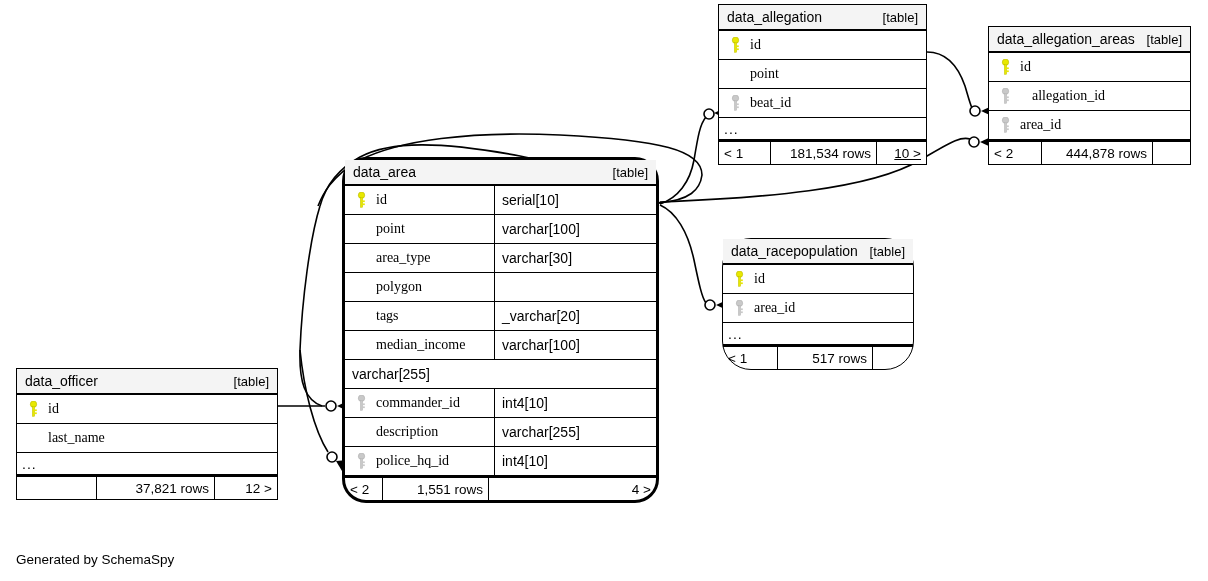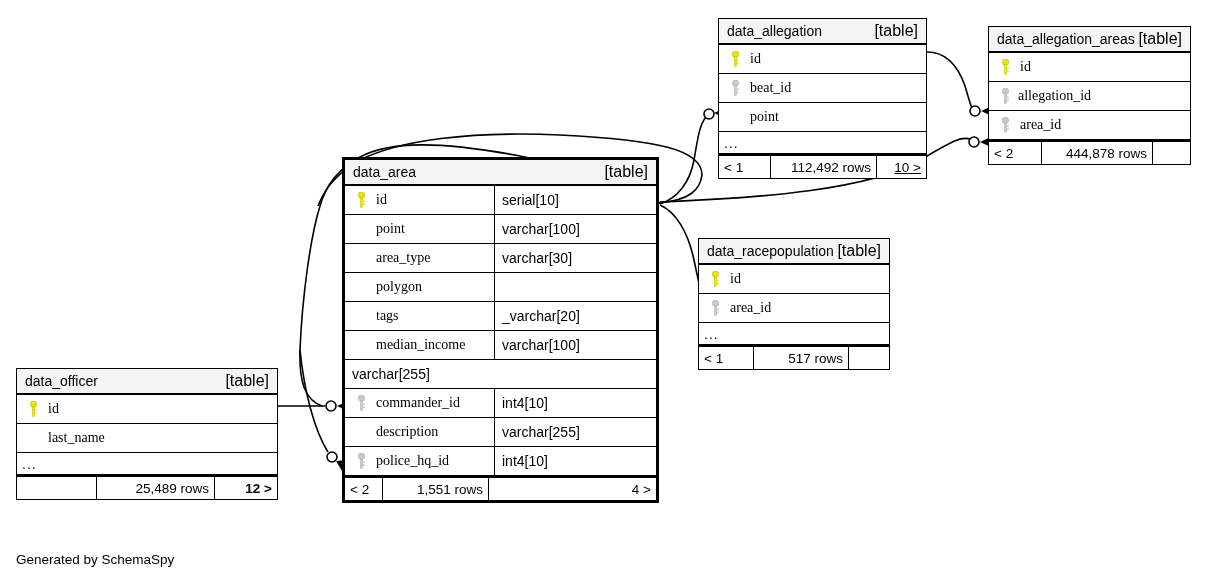--- a/index.html
+++ b/index.html
@@ -45,21 +45,21 @@
     justify-content: space-between;
     background: #f4f4f4;
     border-bottom: 2px solid #000000;
     padding: 0 8px;
     height: 26px;
     box-sizing: border-box;
     font-size: 14px;
     white-space: nowrap;
   }
   .tbl-name { font-size: 14px; }
-  .tbl-tag  { font-size: 16px; }
+  .tbl-tag  { font-size: 13px; }
 
   .row {
     display: flex;
     align-items: stretch;
     border-bottom: 1px solid #000000;
     height: 29px;
     box-sizing: border-box;
     font-size: 14px;
   }
   .row:last-child { border-bottom: none; }
@@ -123,45 +123,45 @@
     box-sizing: border-box;
     border-right: 1px solid #000000;
     padding: 0 5px;
   }
   .footer > div:last-child { border-right: none; }
   .f-left  { flex: 0 0 58px; justify-content: flex-start; }
   .f-mid   { flex: 1 1 auto; justify-content: flex-end; }
   .f-right { flex: 0 0 55px; justify-content: flex-end; }
 
   
-  #tbl-data_area            { left: 342px; top: 157px;  width: 317px; }
+  #tbl-data_area            { left: 342px; top: 157px;  width: 317px; border-radius: 24px; }
   #tbl-data_area .col-name.split { flex: 0 0 150px; }
   #tbl-data_area .f-left    { flex: 0 0 38px; }
   #tbl-data_area .f-mid     { flex: 0 0 106px; }
   #tbl-data_area .f-right   { flex: 1 1 auto; }
 
-  #tbl-data_allegation      { left: 718px; top: 18px;   width: 209px; }
+  #tbl-data_allegation      { left: 718px; top: 4px;   width: 209px; }
   #tbl-data_allegation .f-left  { flex: 0 0 52px; }
   #tbl-data_allegation .f-mid   { flex: 1 1 auto; }
   #tbl-data_allegation .f-right { flex: 0 0 49px; text-decoration: underline; }
 
   #tbl-data_allegation_areas { left: 988px; top: 26px; width: 203px; }
   #tbl-data_allegation_areas .f-left  { flex: 0 0 53px; }
   #tbl-data_allegation_areas .f-mid   { flex: 1 1 auto; }
   #tbl-data_allegation_areas .f-right { flex: 0 0 37px; }
 
-  #tbl-data_racepopulation  { left: 698px; top: 238px; width: 192px; }
+  #tbl-data_racepopulation  { left: 722px; top: 238px; width: 192px; border-radius: 29px; }
   #tbl-data_racepopulation .f-left  { flex: 0 0 55px; }
   #tbl-data_racepopulation .f-mid   { flex: 1 1 auto; }
   #tbl-data_racepopulation .f-right { flex: 0 0 40px; }
 
   #tbl-data_officer         { left: 16px;  top: 368px; width: 262px; }
   #tbl-data_officer .f-left  { flex: 0 0 80px; }
   #tbl-data_officer .f-mid   { flex: 1 1 auto; }
-  #tbl-data_officer .f-right { flex: 0 0 62px; font-weight: bold; }
+  #tbl-data_officer .f-right { flex: 0 0 62px; }
 
   .credit {
     position: absolute;
     left: 16px;
     top: 552px;
     font-size: 13.5px;
     z-index: 3;
     white-space: nowrap;
   }
 </style>
@@ -323,41 +323,41 @@
             <rect x="3.3" y="5.2" width="2.4" height="10.2" fill="#e8e800" stroke="#b8b800" stroke-width="0.4"></rect>
             <rect x="5.6" y="8.4" width="2.2" height="1.7" fill="#e8e800"></rect>
             <rect x="5.6" y="11.4" width="2.2" height="1.7" fill="#e8e800"></rect>
           </svg>
         </span>
         <span style="margin-left:6px">id</span>
       </div>
     </div>
     <div class="row">
       <div class="col-name">
+        <span class="keyslot"></span>
+        <span style="margin-left:6px">point</span>
+      </div>
+    </div>
+    <div class="row">
+      <div class="col-name">
         <span class="keyslot">
           <svg width="9" height="16" viewBox="0 0 9 16">
             <circle cx="4.5" cy="3.2" r="3.2" fill="#c9c9c9" stroke="#b0b0b0" stroke-width="0.6"></circle>
             <rect x="3.3" y="5.2" width="2.4" height="10.2" fill="#c9c9c9" stroke="#b0b0b0" stroke-width="0.4"></rect>
             <rect x="5.6" y="8.4" width="2.2" height="1.7" fill="#c9c9c9"></rect>
             <rect x="5.6" y="11.4" width="2.2" height="1.7" fill="#c9c9c9"></rect>
           </svg>
         </span>
         <span style="margin-left:6px">beat_id</span>
-      </div>
-    </div>
-    <div class="row">
-      <div class="col-name">
-        <span class="keyslot"></span>
-        <span style="margin-left:6px">point</span>
       </div>
     </div>
     <div class="ellipsis-row">...</div>
     <div class="footer">
       <div class="f-left">&lt; 1</div>
-      <div class="f-mid">112,492 rows</div>
+      <div class="f-mid">181,534 rows</div>
       <div class="f-right">10 &gt;</div>
     </div>
   </div>
 <div class="table-box" id="tbl-data_allegation_areas">
     <div class="tbl-header">
       <span class="tbl-name">data_allegation_areas</span>
       <span class="tbl-tag">[table]</span>
     </div>
     <div class="row">
       <div class="col-name">
@@ -375,21 +375,21 @@
     <div class="row">
       <div class="col-name">
         <span class="keyslot">
           <svg width="9" height="16" viewBox="0 0 9 16">
             <circle cx="4.5" cy="3.2" r="3.2" fill="#c9c9c9" stroke="#b0b0b0" stroke-width="0.6"></circle>
             <rect x="3.3" y="5.2" width="2.4" height="10.2" fill="#c9c9c9" stroke="#b0b0b0" stroke-width="0.4"></rect>
             <rect x="5.6" y="8.4" width="2.2" height="1.7" fill="#c9c9c9"></rect>
             <rect x="5.6" y="11.4" width="2.2" height="1.7" fill="#c9c9c9"></rect>
           </svg>
         </span>
-        <span style="margin-left:4px">allegation_id</span>
+        <span style="margin-left:18px">allegation_id</span>
       </div>
     </div>
     <div class="row">
       <div class="col-name">
         <span class="keyslot">
           <svg width="9" height="16" viewBox="0 0 9 16">
             <circle cx="4.5" cy="3.2" r="3.2" fill="#c9c9c9" stroke="#b0b0b0" stroke-width="0.6"></circle>
             <rect x="3.3" y="5.2" width="2.4" height="10.2" fill="#c9c9c9" stroke="#b0b0b0" stroke-width="0.4"></rect>
             <rect x="5.6" y="8.4" width="2.2" height="1.7" fill="#c9c9c9"></rect>
             <rect x="5.6" y="11.4" width="2.2" height="1.7" fill="#c9c9c9"></rect>
@@ -462,16 +462,16 @@
     </div>
     <div class="row">
       <div class="col-name">
         <span class="keyslot"></span>
         <span style="margin-left:6px">last_name</span>
       </div>
     </div>
     <div class="ellipsis-row">...</div>
     <div class="footer">
       <div class="f-left"></div>
-      <div class="f-mid">25,489 rows</div>
+      <div class="f-mid">37,821 rows</div>
       <div class="f-right">12 &gt;</div>
     </div>
   </div>
 
 </body></html>

